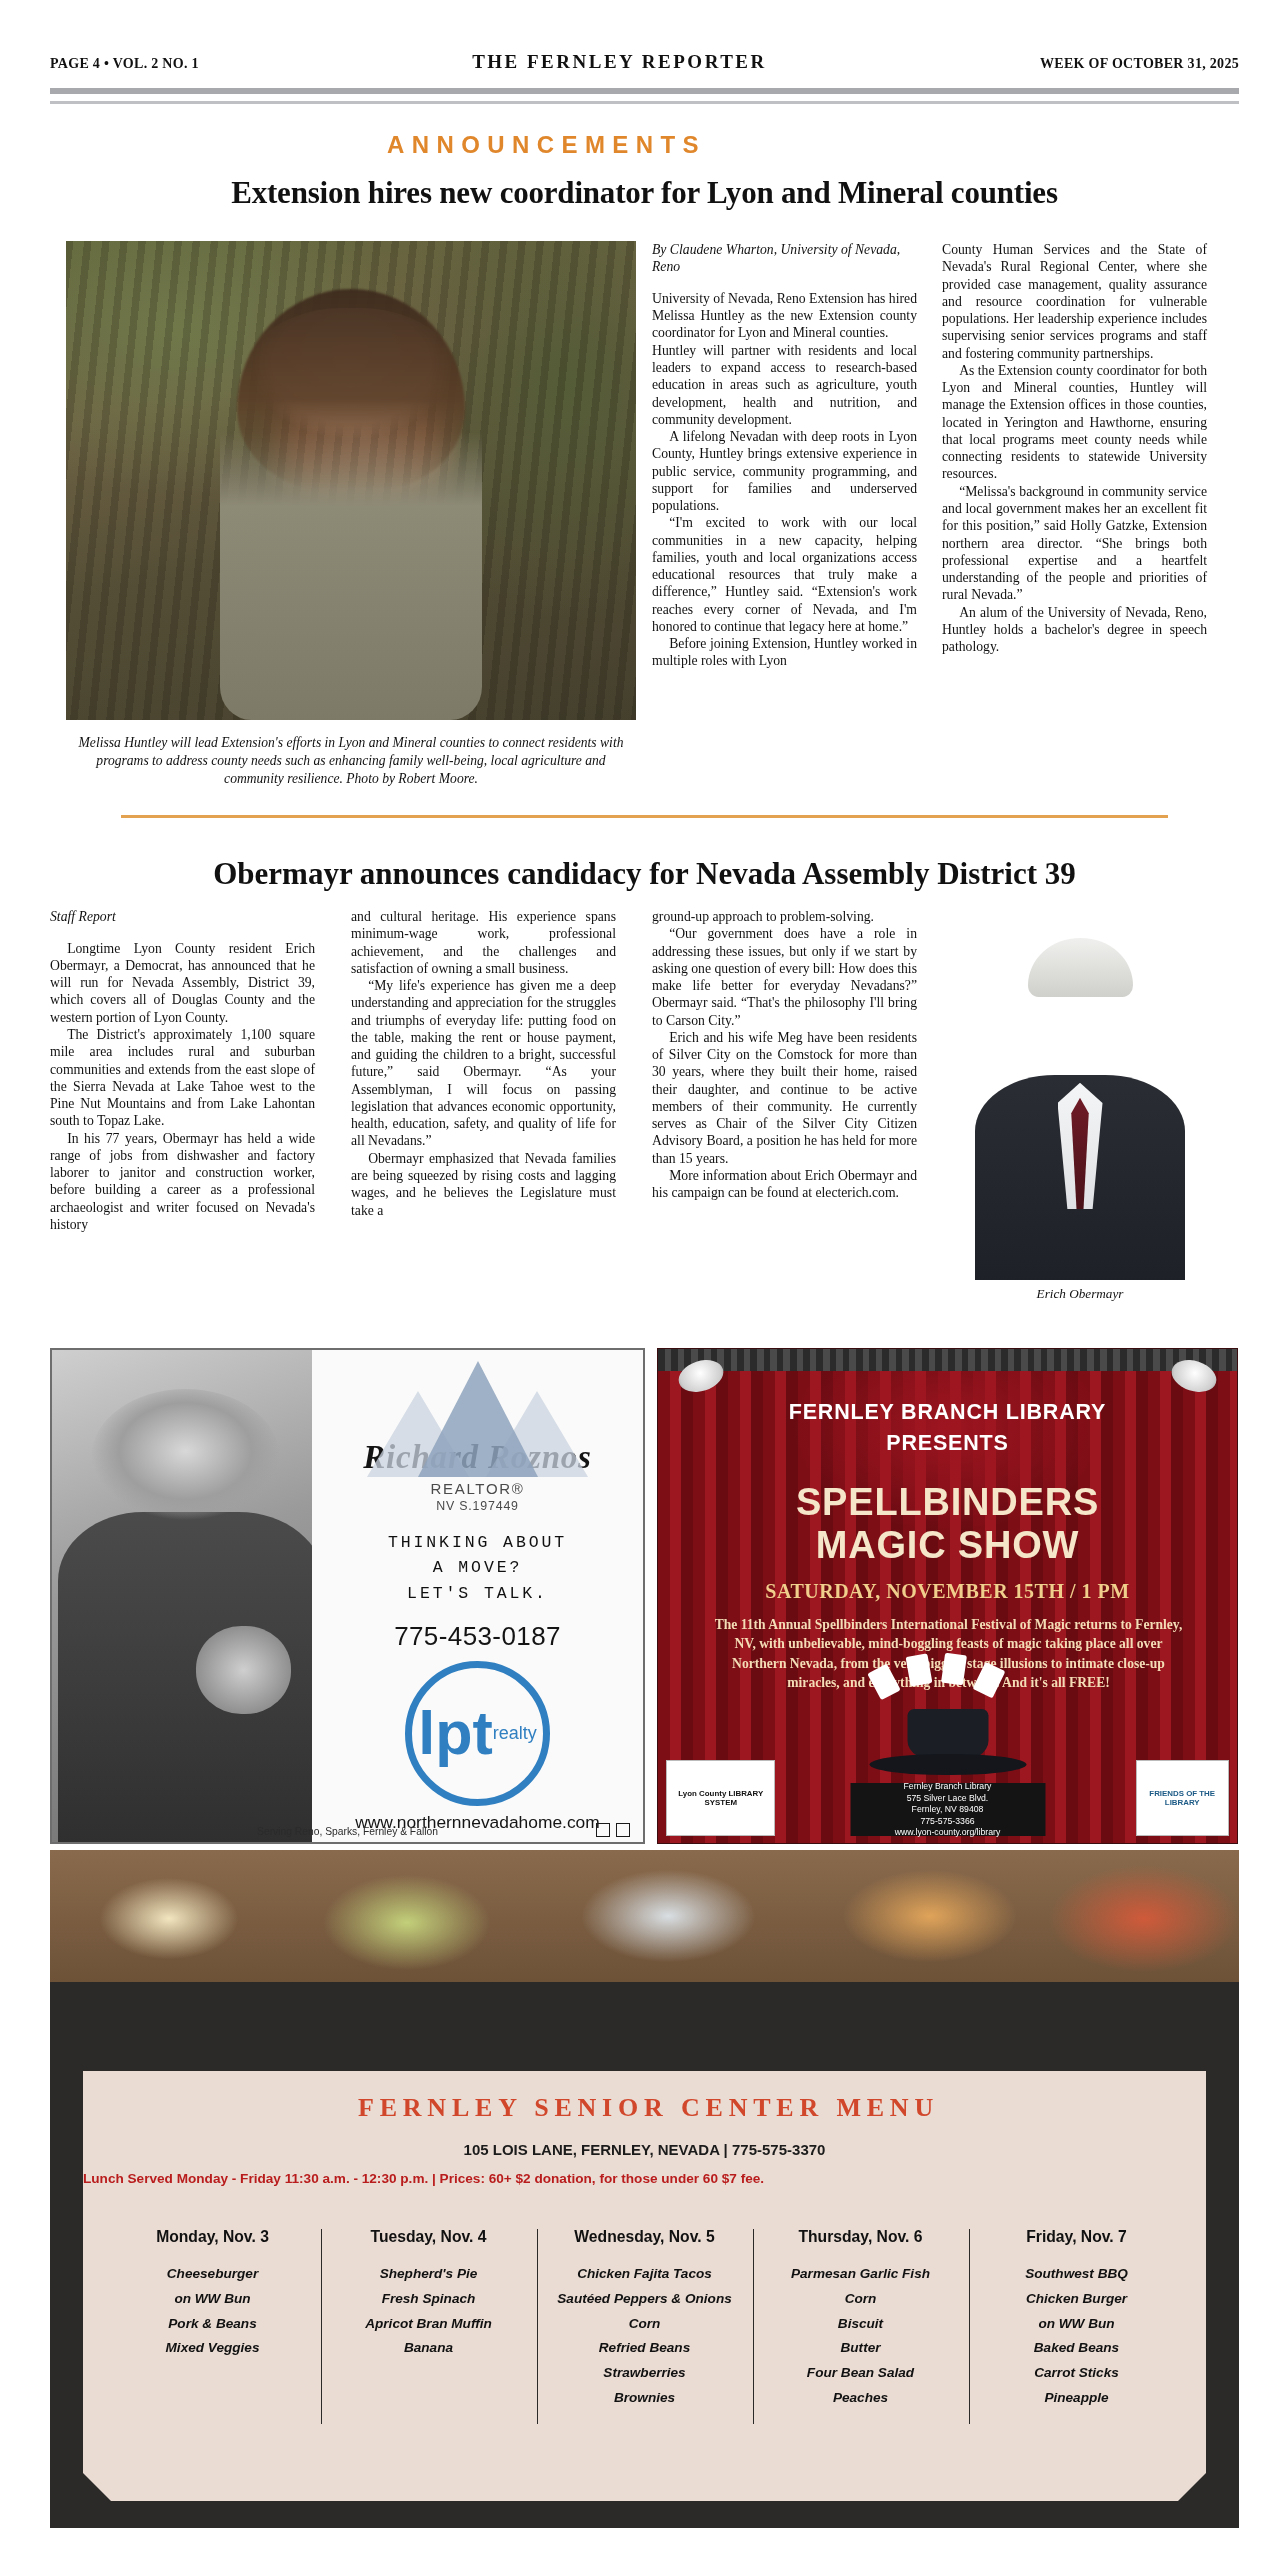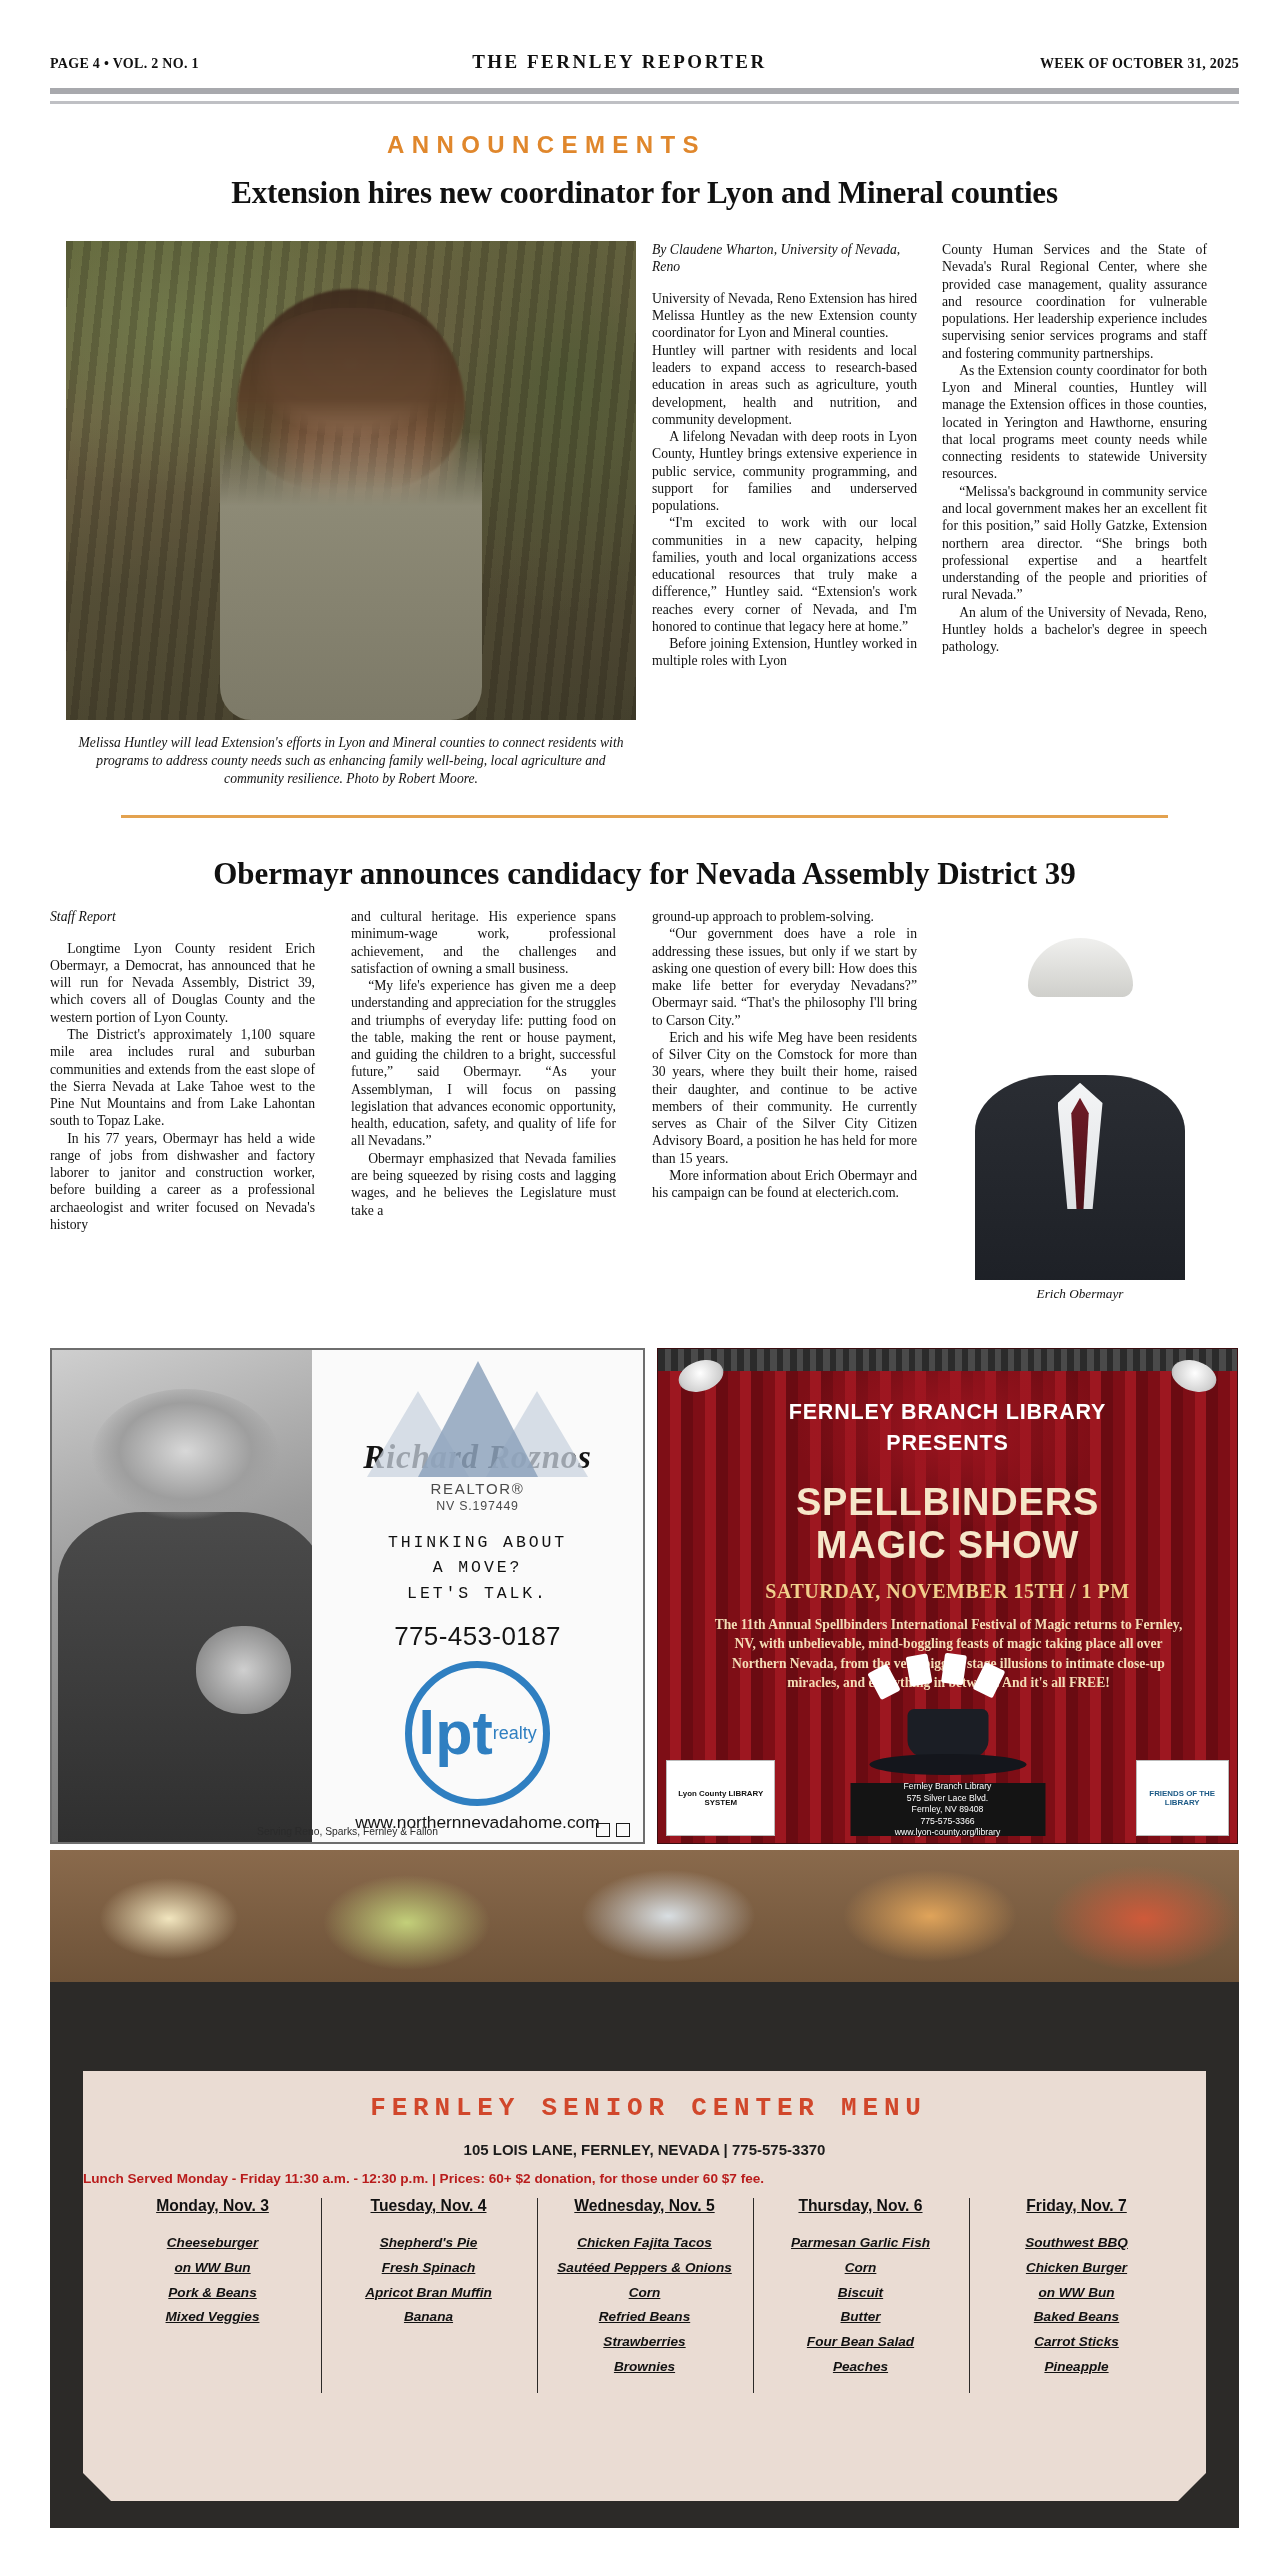--- a/index.html
+++ b/index.html
@@ -266,33 +266,33 @@
     position:absolute; left: 50px; top: 1982px; width: 1189px; height: 546px;
     background: #2c2a28;
   }
   .menu-inner {
     position:absolute; left: 33px; top: 89px; width: 1123px; height: 430px;
     background: #eadcd3;
     clip-path: polygon(0 0, 100% 0, 100% calc(100% - 28px), calc(100% - 28px) 100%, 28px 100%, 0 calc(100% - 28px));
   }
   .menu-title {
     text-align:center; margin-top: 21.5px;
-    font-family:Liberation Mono, monospace; font-weight:700; font-size: 26px;
+    font-family:Liberation Serif, serif; font-weight:700; font-size: 26px;
     letter-spacing: 5.8px; color:#d1472b;margin-left:8px;
   }
   .menu-addr {
     text-align:center; margin-top: 18px;
     font-family:"Liberation Sans", sans-serif; font-weight:700; font-size: 15px; color:#1b1b1b;
   }
   .menu-hours {
     text-align:left; margin-top: 13.2px;
     font-family:"Liberation Sans", sans-serif; font-weight:700; font-size: 13.6px; color:#b91c1c;
   }
   .menu-days {
-    display:flex; margin-top: 11px; padding: 0 21.5px; text-decoration: underline;
+    display:flex; margin-top: 42px; padding: 0 21.5px;
   }
   .menu-day {
     flex:1; text-align:center; padding: 0 5px; position:relative;
   }
   .menu-day + .menu-day::before {
     content:""; position:absolute; left:0; top:1.7px; bottom:-13.2px; width:0.8px; background:#2c2a28;
   }
   .menu-day h4 {
     font-family:"Liberation Sans", sans-serif; font-weight:700; font-size: 15.7px; color:#111;
     margin-bottom: 16.5px;

